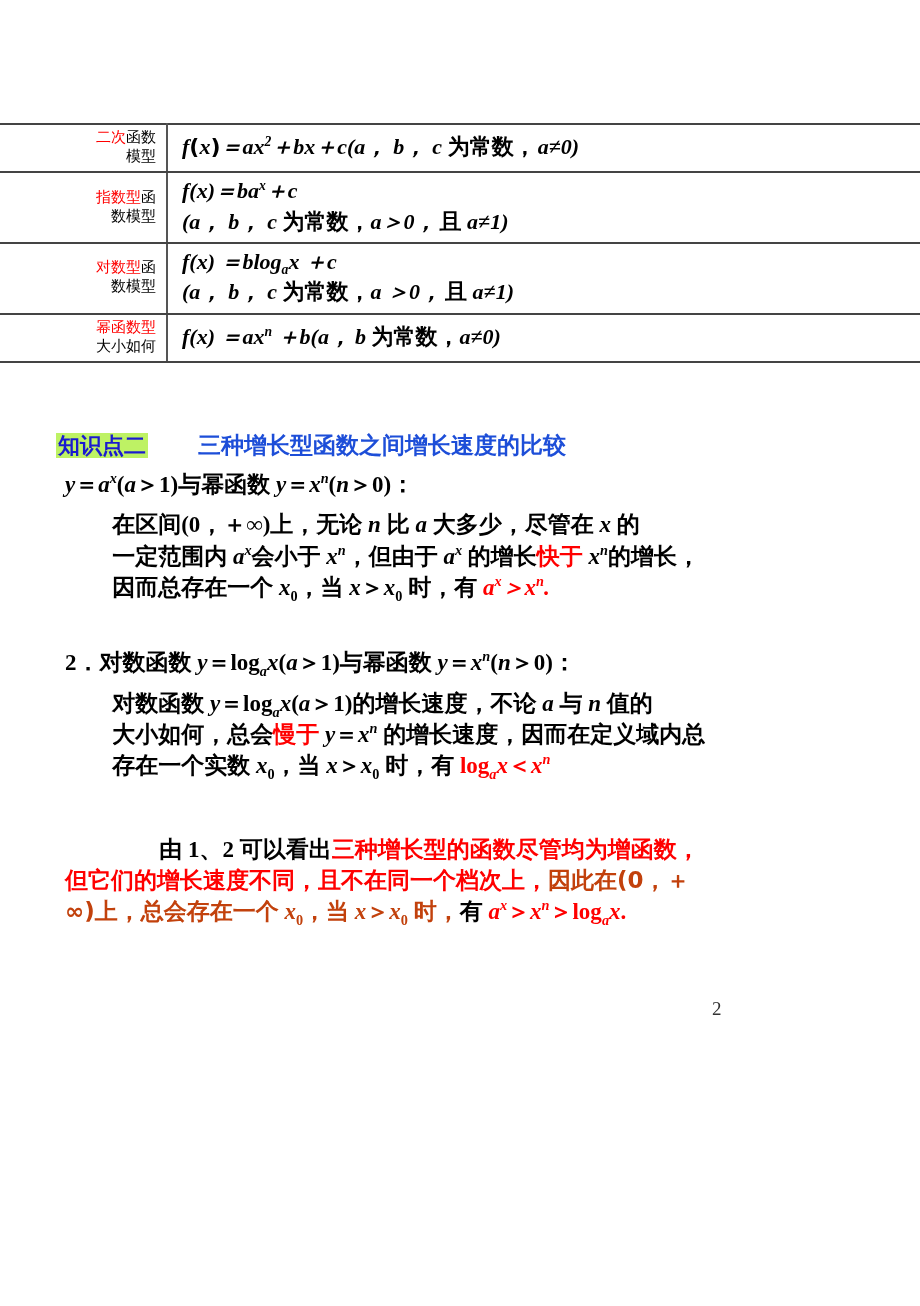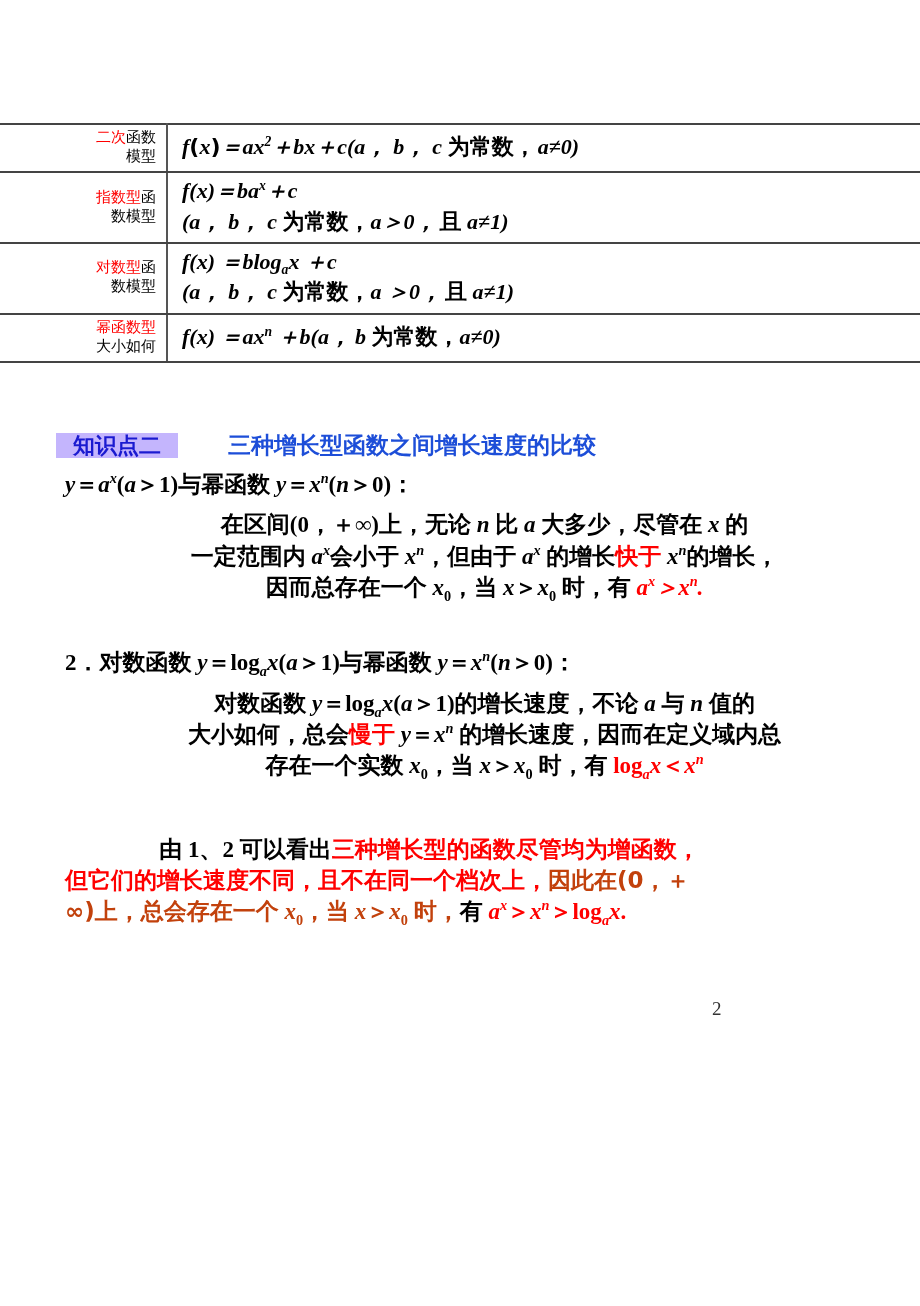--- a/index.html
+++ b/index.html
@@ -81,45 +81,45 @@
     width: 810px;
   }
 
   .kp-line {
     display: block;
     margin: 0 0 2px 0;
     white-space: nowrap;
     line-height: 1.2;
   }
   .kp-badge {
-    background: #c4b5fd;
+    background: #bef264;
     color: #1a1ad0;
     font-family: "DejaVu Sans", "Liberation Sans", sans-serif;
     font-weight: bold;
     font-size: 22px;
-    padding: 0 17px;
+    padding: 0 2px;
   }
   .kp-title {
     color: #1d4ed8;
     font-family: "DejaVu Sans", "Liberation Sans", sans-serif;
     font-weight: bold;
     font-size: 23px;
     margin-left: 50px;
   }
 
   p.para {
     margin: 9px;
     font-family: "Liberation Serif", "DejaVu Serif", serif;
     font-size: 23px;
     line-height: 1.38;
     font-weight: bold;
   }
   p.para.tight { line-height: 1.36; }
   .ital { font-style: italic; }
-  .indent2 { padding-left: 2.05em; text-align: center; }
+  .indent2 { padding-left: 2.05em; }
   .gap-md { height: 26px; }
   .gap-lg { height: 34px; }
 
   
   .page-number {
     position: absolute;
     left: 712px;
     top: 998px;
     font-family: "Liberation Serif", "DejaVu Serif", serif;
     font-size: 19px;

